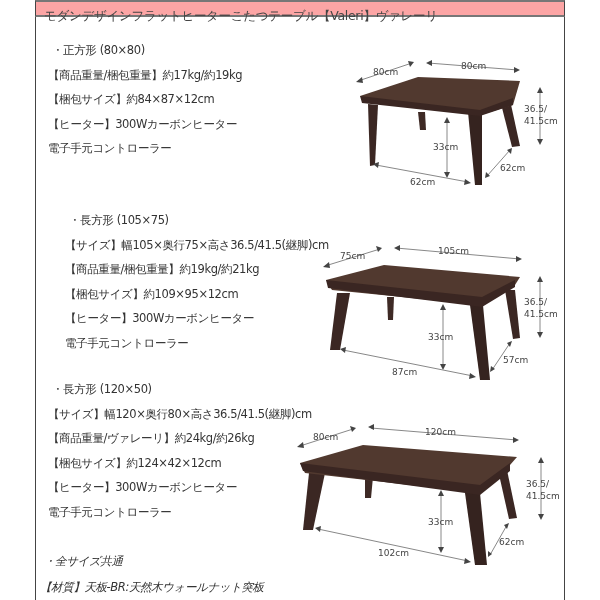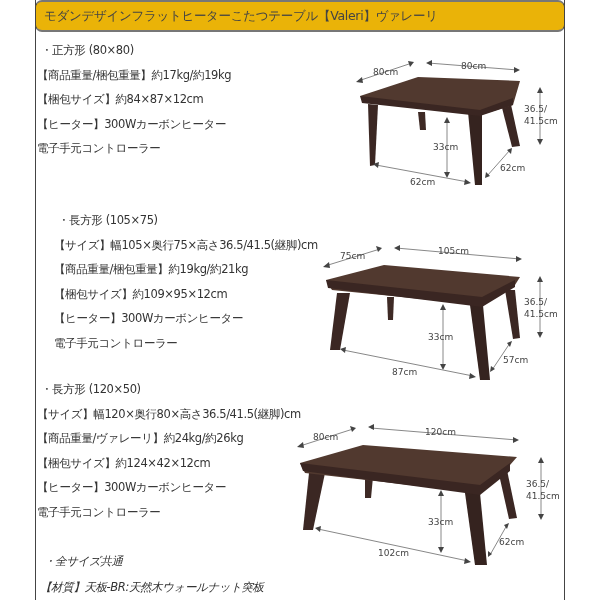--- a/index.html
+++ b/index.html
@@ -1,24 +1,24 @@
 <!DOCTYPE html>
 <html><head>
 <meta charset="utf-8">
 <style>
   html, body { margin:0; padding:0; background:#ffffff; }
   body { width:600px; height:600px; position:relative; overflow:hidden;
          font-family:"DejaVu Sans", "Liberation Sans", sans-serif; color:#333; }
   .frame { position:absolute; left:35px; top:0; width:530px; height:600px;
            border-left:1.5px solid #444; border-right:1.5px solid #444; box-sizing:border-box; }
-  .header { position:absolute; left:35px; top:0; width:530px; height:32px; box-sizing:border-box;
-            background:#eab308; border-top:2px solid #777; border-bottom:2px solid #777;
-            border-left:1.5px solid #444; border-right:1.5px solid #444;border-radius:7px; }
+  .header { position:absolute; left:35px; top:0; width:530px; height:17px; box-sizing:border-box;
+            background:#fca5a5; border-top:2px solid #777; border-bottom:2px solid #777;
+            border-left:1.5px solid #444; border-right:1.5px solid #444; }
   .header span { position:absolute; left:8px; top:6px; font-size:12.5px; color:#444; letter-spacing:-0.3px; white-space:nowrap; }
-  .spec { position:absolute; left:37px; font-size:11.5px; color:#333; white-space:nowrap; letter-spacing:-0.4px; }
+  .spec { position:absolute; left:48px; font-size:11.5px; color:#333; white-space:nowrap; letter-spacing:-0.4px; }
   .spec .line { height:24.5px; line-height:24.5px; }
   .spec .heading { height:24.5px; line-height:24.5px; padding-left:4px; }
   .diagram { position:absolute; }
   .dim { font-size:9px; fill:#444; font-family:"DejaVu Sans", sans-serif; }
   .arrow { stroke:#888; stroke-width:1; fill:none; }
   .common { position:absolute; left:40px; top:548px; font-size:11.5px; color:#333; white-space:nowrap; letter-spacing:-0.4px;font-style:italic; }
   .common .line { height:26px; line-height:26px; }
 </style>
 </head>
 <body>

